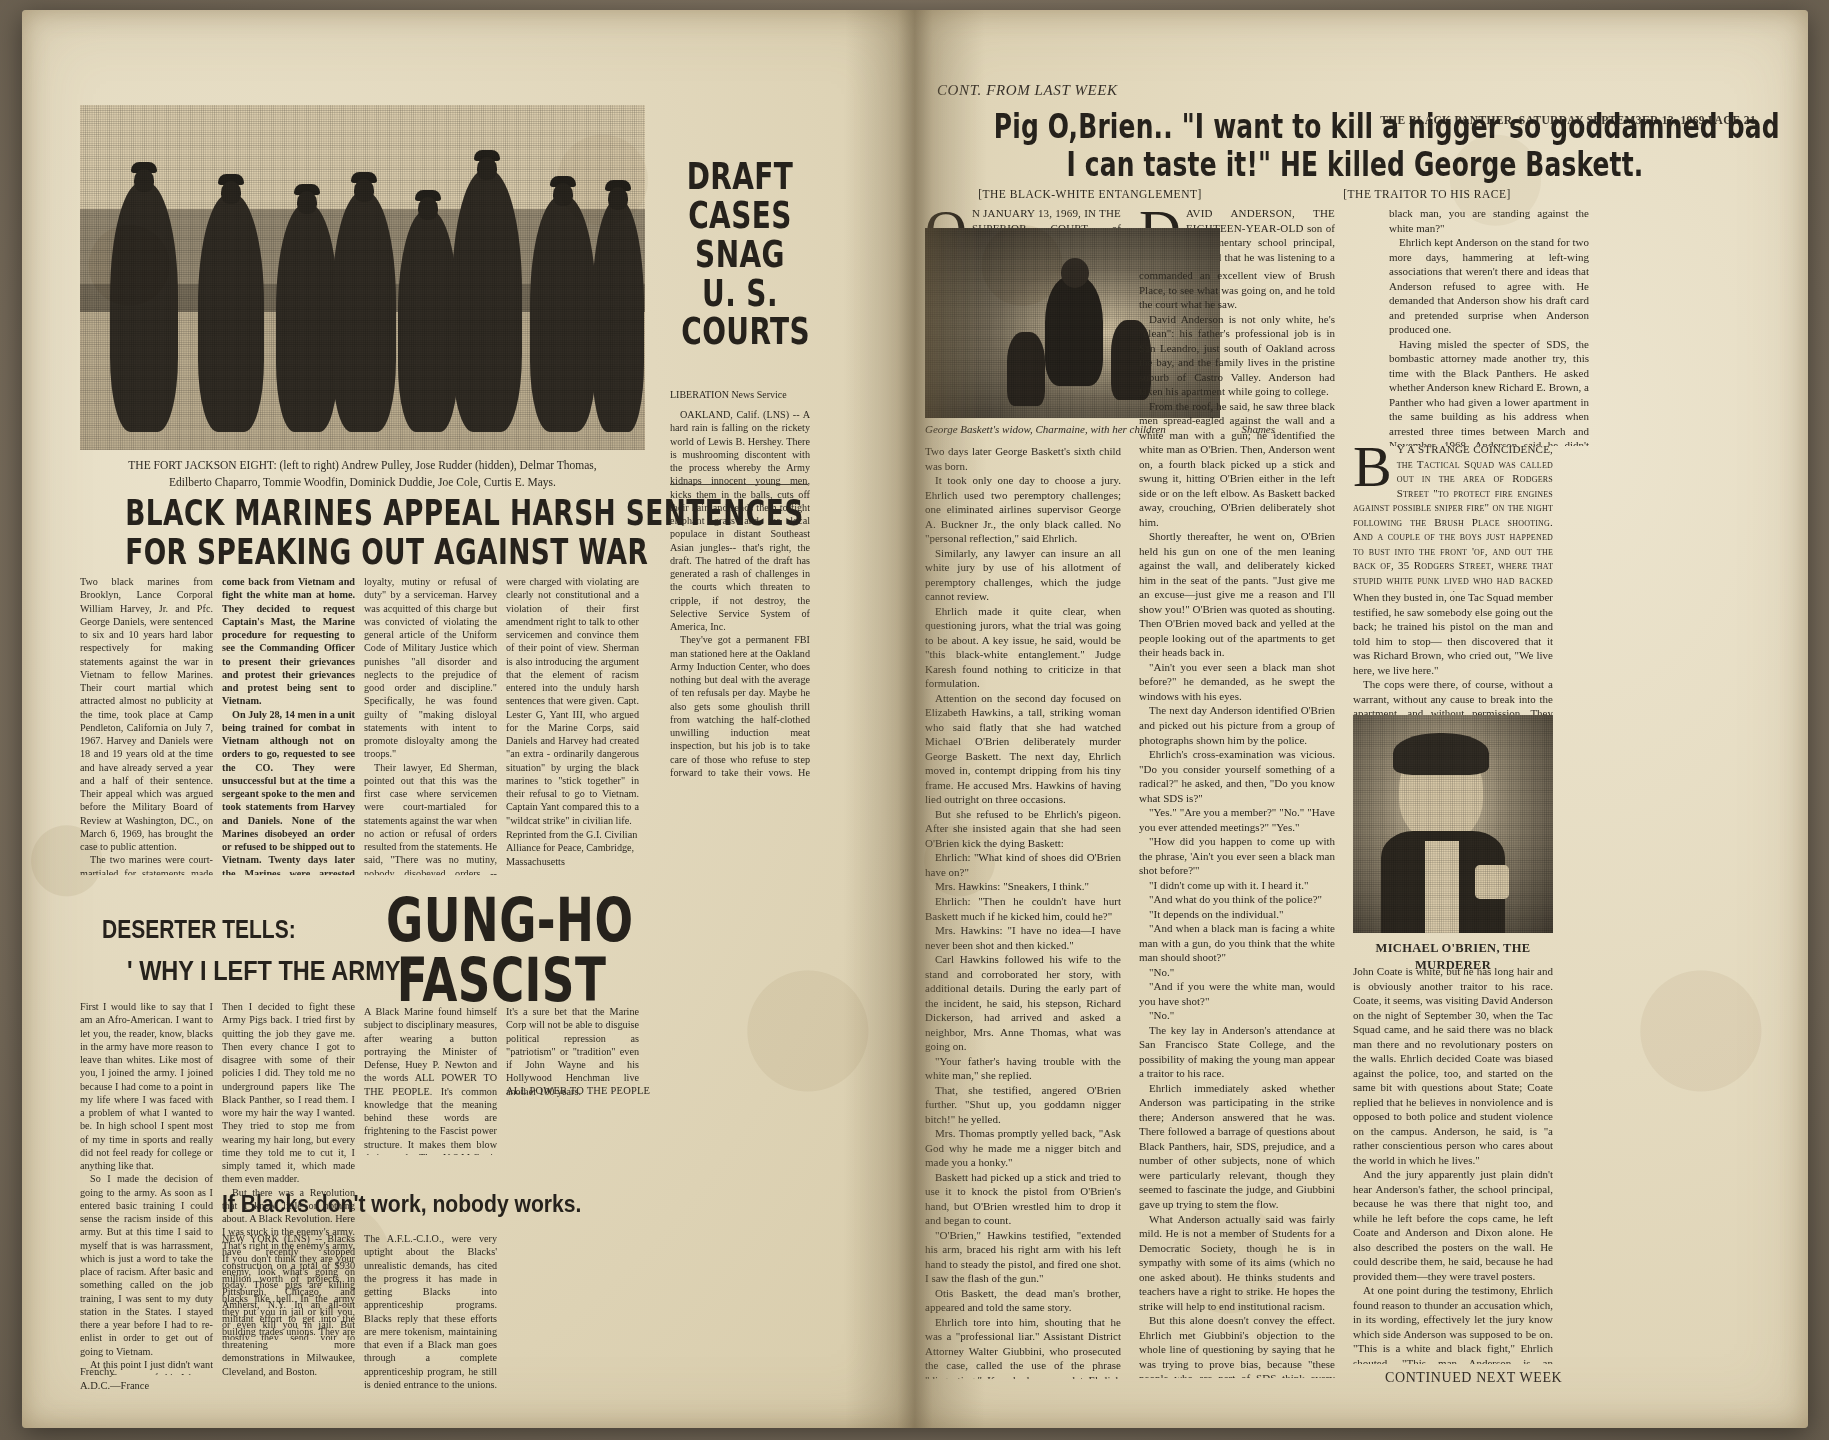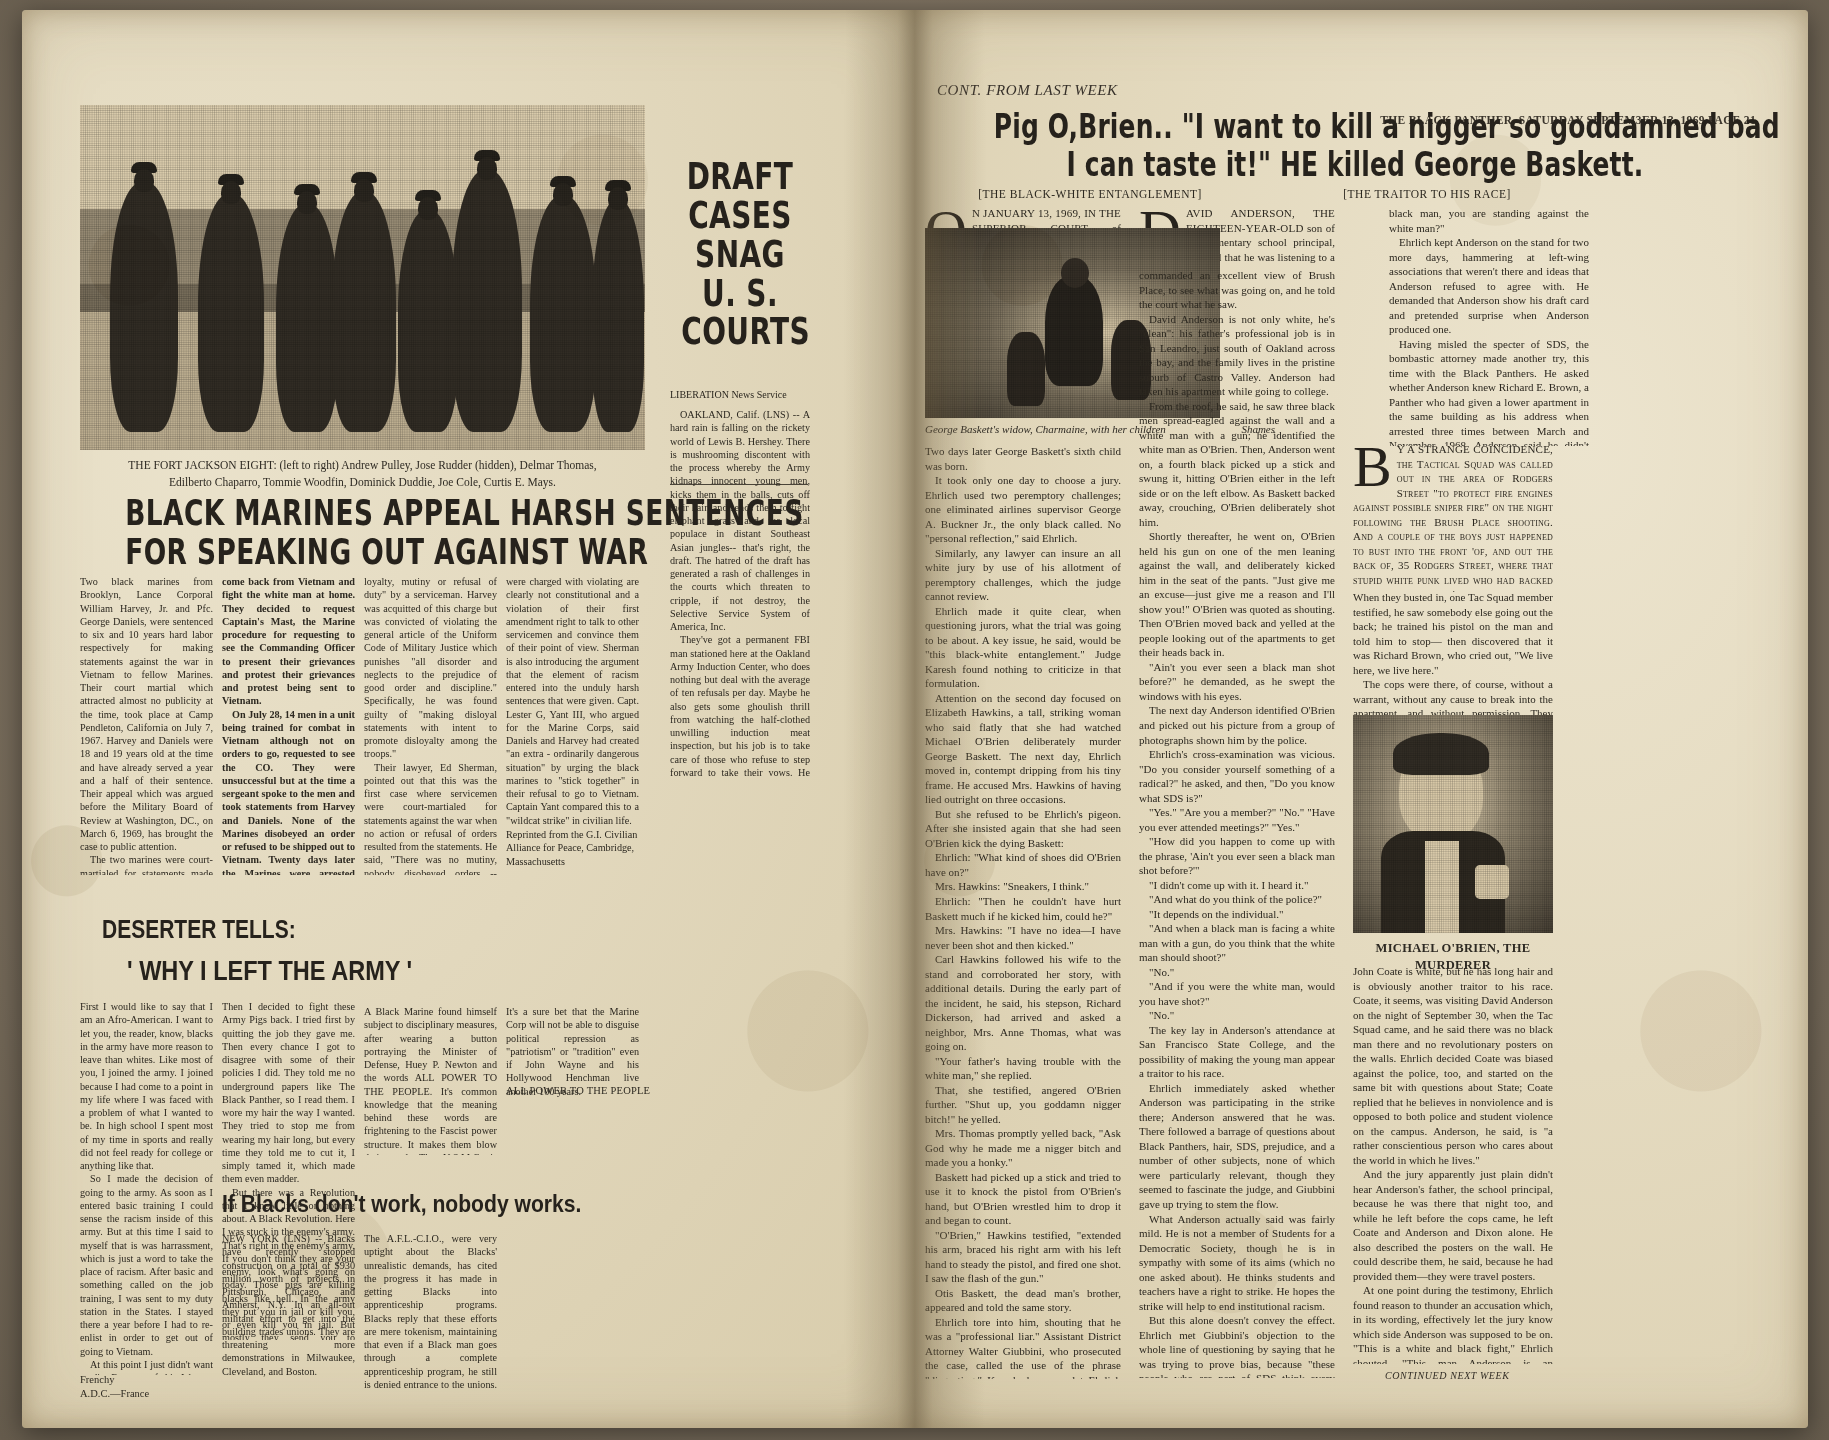--- a/index.html
+++ b/index.html
@@ -167,25 +167,25 @@
   }
 
   .kicker{
     position:absolute;
     font-family:"Liberation Sans Narrow","Liberation Sans", sans-serif;
     font-weight:700;color:#26221c;
   }
 
   .continued{
     position:absolute;
-    font-style:italic;font-size:10px;letter-spacing:.6px;color:#322d26;
+    font-size:14px;letter-spacing:.6px;color:#322d26;
   }
 
   .signoff{
-    position:absolute;font-size:10.5px;line-height:1.35;color:#2c2820;margin-top:8px;
+    position:absolute;font-size:10.5px;line-height:1.35;color:#2c2820;
   }
 
   .allpower{
     position:absolute;font-size:10.5px;color:#2c2820;letter-spacing:.2px;
   }
 
   .reprint{
     position:absolute;font-size:10.2px;line-height:1.3;color:#2c2820;
   }
 
@@ -303,20 +303,24 @@
       </div>
       <div class="col" style="left:200px;top:990px;width:133px;height:340px;">
         <p class="noind">Then I decided to fight these Army Pigs back. I tried first by quitting the job they gave me. Then every chance I got to disagree with some of their policies I did. They told me no underground papers like The Black Panther, so I read them. I wore my hair the way I wanted. They tried to stop me from wearing my hair long, but every time they told me to cut it, I simply tamed it, which made them even madder.</p>
         <p>But there was a Revolution that I knew little or nothing about. A Black Revolution. Here I was stuck in the enemy's army. That's right in the enemy's army. If you don't think they are your enemy, look what's going on today. Those pigs are killing blacks like hell. In the army they put you in jail or kill you, or even kill you in jail. But mostly they send you to Vietnam, dead up on the front lines to die for the Pig or the black that's killing our brothers. To die for the businessman that is starving our kids. And when we get ready to take what belongs to us, whose side are you going to be on? The time is now to prepare ourselves. They are ready to try and force us but we need unity, we need you.</p>
       </div>
       <div class="signoff" style="left:58px;top:1355px;width:133px;">
         <div>Frenchy</div>
         <div>A.D.C.—France</div>
       </div>
 
+      <div style="position:absolute;left:342px;top:880px;width:275px;text-align:center;">
+        <div class="headline ctr" style="font-size:60px;line-height:1.0;">GUNG-HO</div>
+        <div class="headline ctr" style="font-size:60px;line-height:1.0;">FASCIST</div>
+      </div>
 
       <div class="col" style="left:342px;top:995px;width:133px;height:150px;">
         <p class="noind">A Black Marine found himself subject to disciplinary measures, after wearing a button portraying the Minister of Defense, Huey P. Newton and the words ALL POWER TO THE PEOPLE. It's common knowledge that the meaning behind these words are frightening to the Fascist power structure. It makes them blow their cool. The U.S.M.C. is famed for its record achievements in lunacy and murder.</p>
       </div>
       <div class="col" style="left:484px;top:995px;width:133px;height:150px;">
         <p class="noind">It's a sure bet that the Marine Corp will not be able to disguise political repression as "patriotism" or "tradition" even if John Wayne and his Hollywood Henchman live another 100 years.</p>
       </div>
       <div class="allpower" style="left:484px;top:1075px;width:160px;">ALL POWER TO THE PEOPLE</div>
 
       <div class="kicker" style="left:200px;top:1180px;font-size:24px;transform:scaleX(.88);transform-origin:left center;white-space:nowrap;">If Blacks don't work, nobody works.</div>

